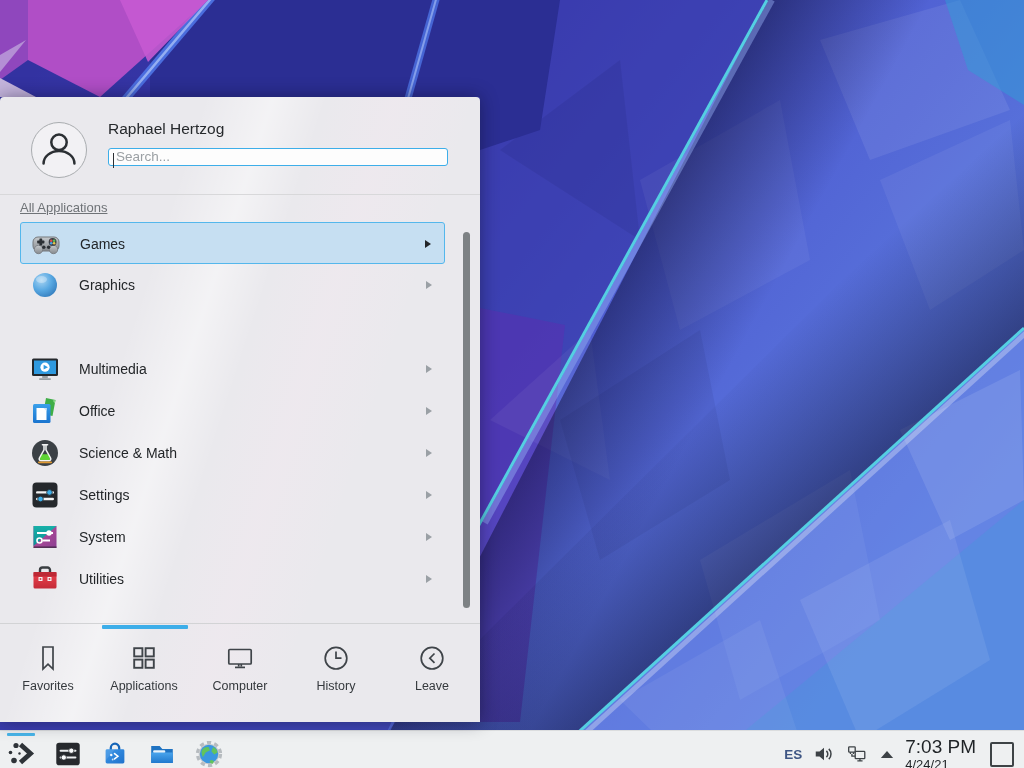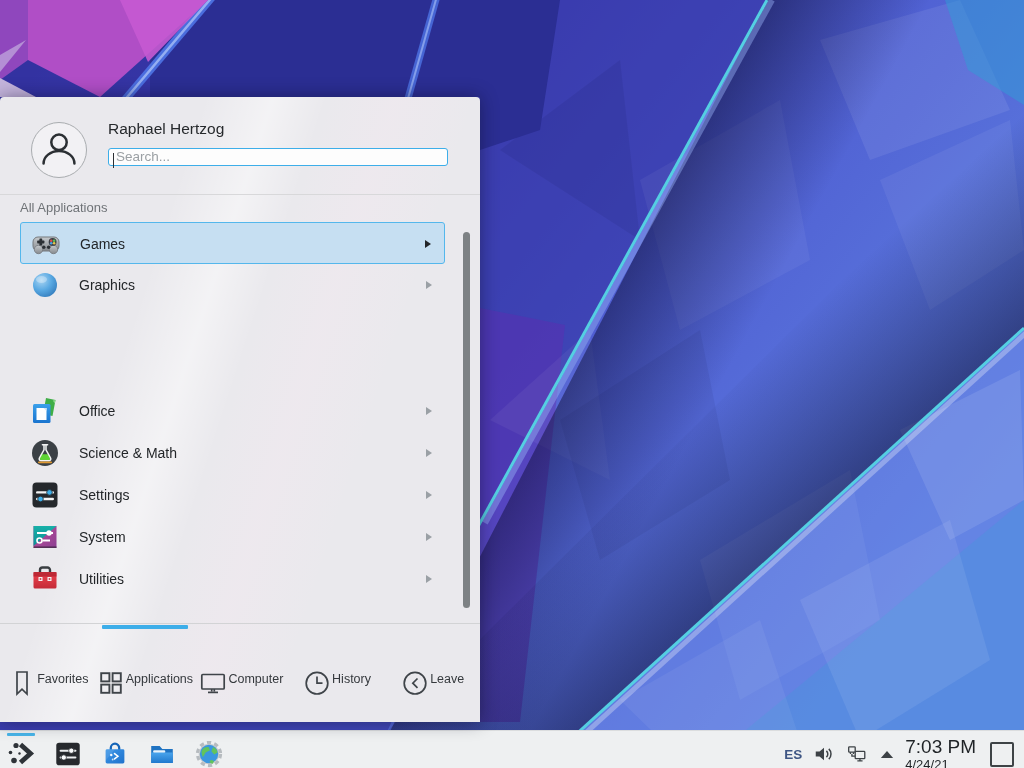--- a/index.html
+++ b/index.html
@@ -15,37 +15,37 @@
   .avatar{position:absolute;left:31px;top:25px;width:56px;height:56px;border:1px solid #a9acaf;border-radius:50%;
         background:#f2f1f4;box-sizing:border-box;}
   .user-name{position:absolute;left:108px;top:22px;font-size:15.5px;color:#26292c;line-height:20px;}
   .search-box{position:absolute;left:108px;top:50px;width:340px;height:18px;}
   .search-box input{width:100%;height:100%;box-sizing:border-box;border:1px solid #3daee9;border-radius:3px;
         background:#fdfdfd;padding:0 6px 0 7px;font-size:13.5px;color:#232629;outline:none;
         font-family:"Liberation Sans","DejaVu Sans",sans-serif;}
   .search-box input::placeholder{color:#9ba0a4;opacity:1;}
   .search-caret{position:absolute;left:5px;top:6px;width:1px;height:15px;background:#2b2f33;}
   .header-sep{position:absolute;left:0;top:97px;width:100%;height:1px;background:#d8d8da;}
-  .section-label{position:absolute;left:20px;top:103px;font-size:13px;color:#6f7377;}
+  .section-label{position:absolute;left:20px;top:103px;font-size:13px;color:#6f7377;text-decoration:underline;}
 
   .app-list{position:absolute;left:0;top:125px;width:480px;height:401px;overflow:hidden;}
   .row{position:absolute;left:20px;width:425px;height:42px;box-sizing:border-box;text-decoration:underline;}
   .row.selected{background:#c6dff2;border:1px solid #54b7ec;border-radius:3px;}
   .row .app-icon{position:absolute;left:9px;top:5px;width:32px;height:32px;}
   .row .app-label{position:absolute;left:59px;top:0;line-height:42px;font-size:14px;color:#232629;}
   .row .arrow{position:absolute;right:13px;top:17px;width:0;height:0;
         border-top:4.5px solid transparent;border-bottom:4.5px solid transparent;border-left:6px solid #9aa0a5;}
   .row.selected .arrow{border-left-color:#232629;}
 
   .scroll-handle{position:absolute;left:463px;top:135px;width:7px;height:376px;background:#7d8184;border-radius:4px;}
   .list-sep{position:absolute;left:0;top:526px;width:100%;height:1px;background:#d2d3d5;}
   .tab-indicator{position:absolute;left:102px;top:528px;width:86px;height:4px;background:#3daee9;border-radius:1px;}
 
   .tab-bar{position:absolute;left:0;top:532px;width:480px;height:93px;display:flex;}
-  .tab{flex:1;display:flex;flex-direction:row;align-items:center;cursor:default;justify-content:center;}
+  .tab{flex:1;display:flex;flex-direction:column;align-items:center;cursor:default;}
   .tab .tab-icon{margin-top:14px;width:30px;height:30px;}
   .tab .tab-label{margin-top:6px;font-size:12.5px;color:#35393d;}
 
   
   .taskbar{position:absolute;left:0;bottom:0;width:1024px;height:38px;background:#eef0f1;
         border-top:1px solid rgba(0,0,0,.08);box-sizing:border-box;z-index:4;}
   .task-left{position:absolute;left:5px;top:0;height:46px;display:flex;gap:15px;}
   .task-icon{position:relative;width:32px;height:46px;display:flex;align-items:center;justify-content:center;}
   .task-icon .active-line{position:absolute;top:2px;left:2px;width:28px;height:3px;background:#48b5e9;border-radius:1px;}
   .task-right{position:absolute;right:10px;top:0;height:46px;display:flex;align-items:center;gap:11px;}
@@ -173,20 +173,32 @@
               </radialGradient>
             </defs>
           <circle cx="16" cy="16" r="12" fill="url(#sph)"></circle>
           <ellipse cx="12.5" cy="10.5" rx="5.5" ry="3.4" fill="#ffffff" opacity="0.3"></ellipse>
         </svg>
         <span class="app-label">Graphics</span>
         <span class="arrow"></span>
       </div>
 
 
+      <div class="row" style="top:126px">
+        <svg class="app-icon" viewBox="0 0 32 32">
+          <rect x="3" y="5.5" width="26" height="17.5" rx="1.5" fill="#24282c"></rect>
+          <rect x="5" y="7.5" width="22" height="13.5" fill="#2f9ae0"></rect>
+          <circle cx="16" cy="14.2" r="4.6" fill="#ffffff"></circle>
+          <path d="M14.6 11.8 l4.4 2.4 -4.4 2.4z" fill="#2f9ae0"></path>
+          <rect x="13.2" y="23" width="5.6" height="2.2" fill="#9aa0a4"></rect>
+          <rect x="10" y="25.2" width="12" height="1.8" rx="0.9" fill="#9aa0a4"></rect>
+        </svg>
+        <span class="app-label">Multimedia</span>
+        <span class="arrow"></span>
+      </div>
 
       <div class="row" style="top:168px">
         <svg class="app-icon" viewBox="0 0 32 32">
           <defs>
               <linearGradient id="blueDoc" x1="0" y1="0" x2="0" y2="1">
             <stop offset="0" stop-color="#3ba0ea"></stop>
                 <stop offset="1" stop-color="#1a74cf"></stop>
               </linearGradient>
             </defs>
           <polygon points="17,3 26.5,5 23.5,21 14,19" fill="#3fae47"></polygon>

